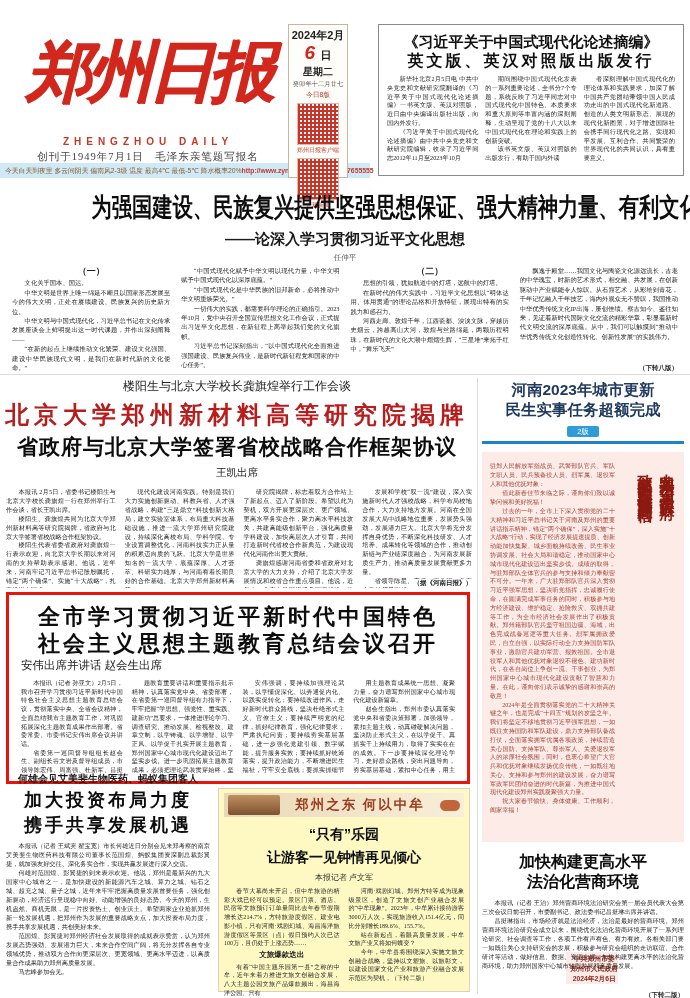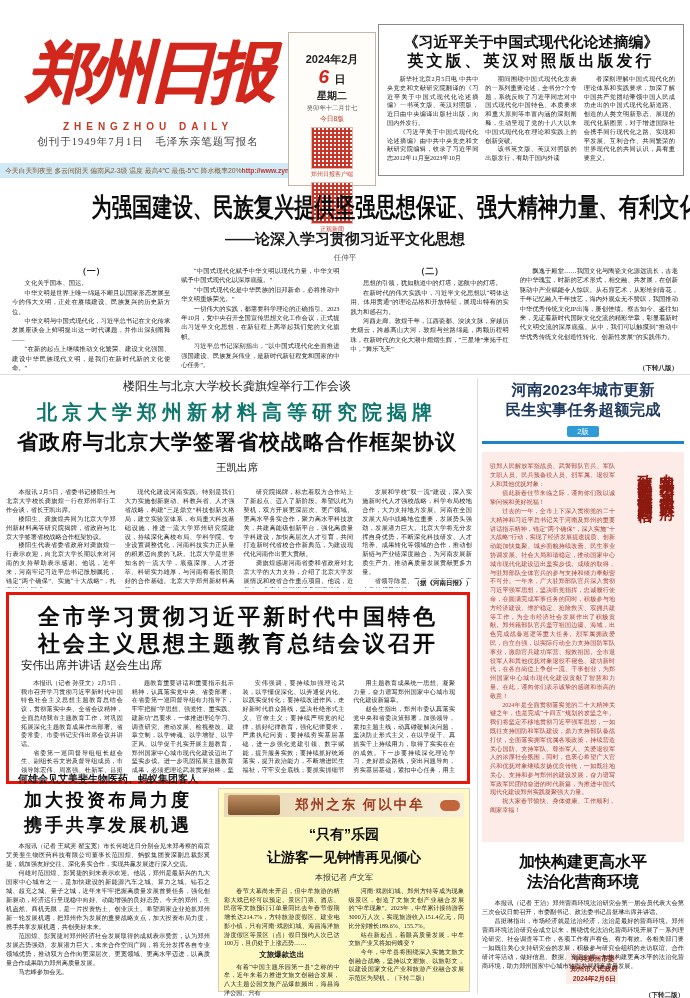--- a/index.html
+++ b/index.html
@@ -7,33 +7,33 @@
         font-family:"Liberation Serif","DejaVu Serif",serif;color:#222;}
   .sans{font-family:"Liberation Sans","DejaVu Sans",sans-serif;}
   p{margin:0;}
   .plist p{margin:0;text-indent:2em;}
   .just{text-align:justify;text-justify:inter-ideograph;}
 
   
   .brand-wrap{position:absolute;left:12px;top:24px;width:272px;text-align:center;}
   .brand-title{font-size:66px;line-height:96px;font-weight:bold;font-style:italic;color:#d2271c;
                letter-spacing:-5px;white-space:nowrap;text-shadow:1px 1px 0 #d2271c;}
-  .brand-en{font-size:10px;letter-spacing:5px;color:#c23a24;font-weight:bold;margin-top:1px;}
+  .brand-en{font-size:10px;letter-spacing:5px;color:#c23a24;font-weight:bold;margin-top:16px;}
   .founding{font-size:10.5px;color:#444;margin-top:3px;letter-spacing:1px;}
   .slogan-row{position:absolute;left:10px;top:139px;width:360px;height:22px;display:flex;align-items:center;gap:6px;}
   .slogan{font-size:13.5px;font-weight:bold;color:#d2271c;letter-spacing:1px;white-space:nowrap;}
   .organ{font-size:6.5px;line-height:8px;font-weight:bold;color:#222;white-space:nowrap;}
   .mast-meta{font-size:6.8px;line-height:9px;color:#333;border-left:1px solid #aaa;padding-left:5px;white-space:nowrap;}
   .weather-strip{position:absolute;left:0;top:163px;width:370px;height:15px;background:#cfe9f7;
                  display:flex;justify-content:space-between;align-items:center;padding:0 5px;box-sizing:border-box;}
   .weather-txt{font-size:6.8px;color:#8a5a28;white-space:nowrap;}
   .weather-right{font-size:6.8px;color:#c0392b;white-space:nowrap;font-weight:bold;}
 
-  .datebox{position:absolute;left:288px;top:32px;width:88px;height:154px;border:1px solid #c4b6a6;
-           box-sizing:border-box;text-align:center;padding-top:19px;background:#fffdf9;}
+  .datebox{position:absolute;left:288px;top:24px;width:60px;height:154px;border:1px solid #c4b6a6;
+           box-sizing:border-box;text-align:center;padding-top:3px;background:#fffdf9;}
   .db-ym{font-size:11px;font-weight:bold;color:#222;}
   .db-day{font-size:19px;line-height:20px;color:#d2271c;font-style:italic;font-weight:bold;}
   .db-day .suffix{font-size:11px;color:#222;font-style:normal;}
   .db-week{font-size:10px;font-weight:bold;color:#222;}
   .db-lunar{font-size:6.3px;color:#555;margin-top:1px;}
   .db-pages{font-size:6.8px;color:#b03a2a;margin-top:1px;}
   .qr{width:40px;height:40px;margin:3px auto 0;background:
        repeating-linear-gradient(0deg,#c8362a 0 2px,transparent 2px 4px),
        repeating-linear-gradient(90deg,#c8362a 0 2px,#fff 2px 4px);border:1px solid #e3b7ae;}
   .qr-cap{font-size:6px;color:#c0392b;margin-top:1px;}
@@ -56,21 +56,21 @@
   .lead-col{flex:1;font-size:6.3px;line-height:9.4px;color:#222;position:relative;}
   .sec-label{text-align:center;font-weight:bold;font-size:9px;margin:1px 0 2px;}
   .cont-tag{position:absolute;right:0;bottom:0;background:#fff;font-weight:bold;font-size:6.5px;padding-left:4px;}
 
   .rule-h{position:absolute;left:0;top:374px;width:690px;border-top:1px solid #dcdcdc;}
   .rule-v{position:absolute;left:477px;top:378px;width:0;height:616px;border-left:1px solid #dcdcdc;}
 
   
   .pku-head{position:absolute;left:0;top:378px;width:474px;text-align:center;}
   .pku-kicker{font-size:12px;color:#222;}
-  .pku-h1{font-size:20px;font-weight:900;letter-spacing:5px;color:#0f766e;margin-top:4px;white-space:nowrap;}
+  .pku-h1{font-size:24px;font-weight:900;letter-spacing:5px;color:#b91c1c;margin-top:4px;white-space:nowrap;}
   .pku-h2{font-size:21px;font-weight:900;letter-spacing:1px;color:#0d0d0d;margin-top:2px;white-space:nowrap;}
   .pku-by{font-size:10.5px;margin-top:5px;color:#222;}
   .pku-cols{position:absolute;left:6px;top:488px;width:466px;height:100px;display:flex;gap:9px;overflow:hidden;}
   .pku-col{flex:1;font-size:6.2px;line-height:8.9px;color:#222;position:relative;}
 
   
   .henan-box{position:absolute;left:482px;top:380px;width:202px;text-align:center;}
   .henan-t{font-size:15.5px;font-weight:900;line-height:20px;color:#203a5f;}
   .page-tag{display:inline-block;background:#2f9cd8;color:#fff;font-size:7.5px;line-height:11px;
             padding:0 10px;border-radius:2px;margin-top:3px;}

